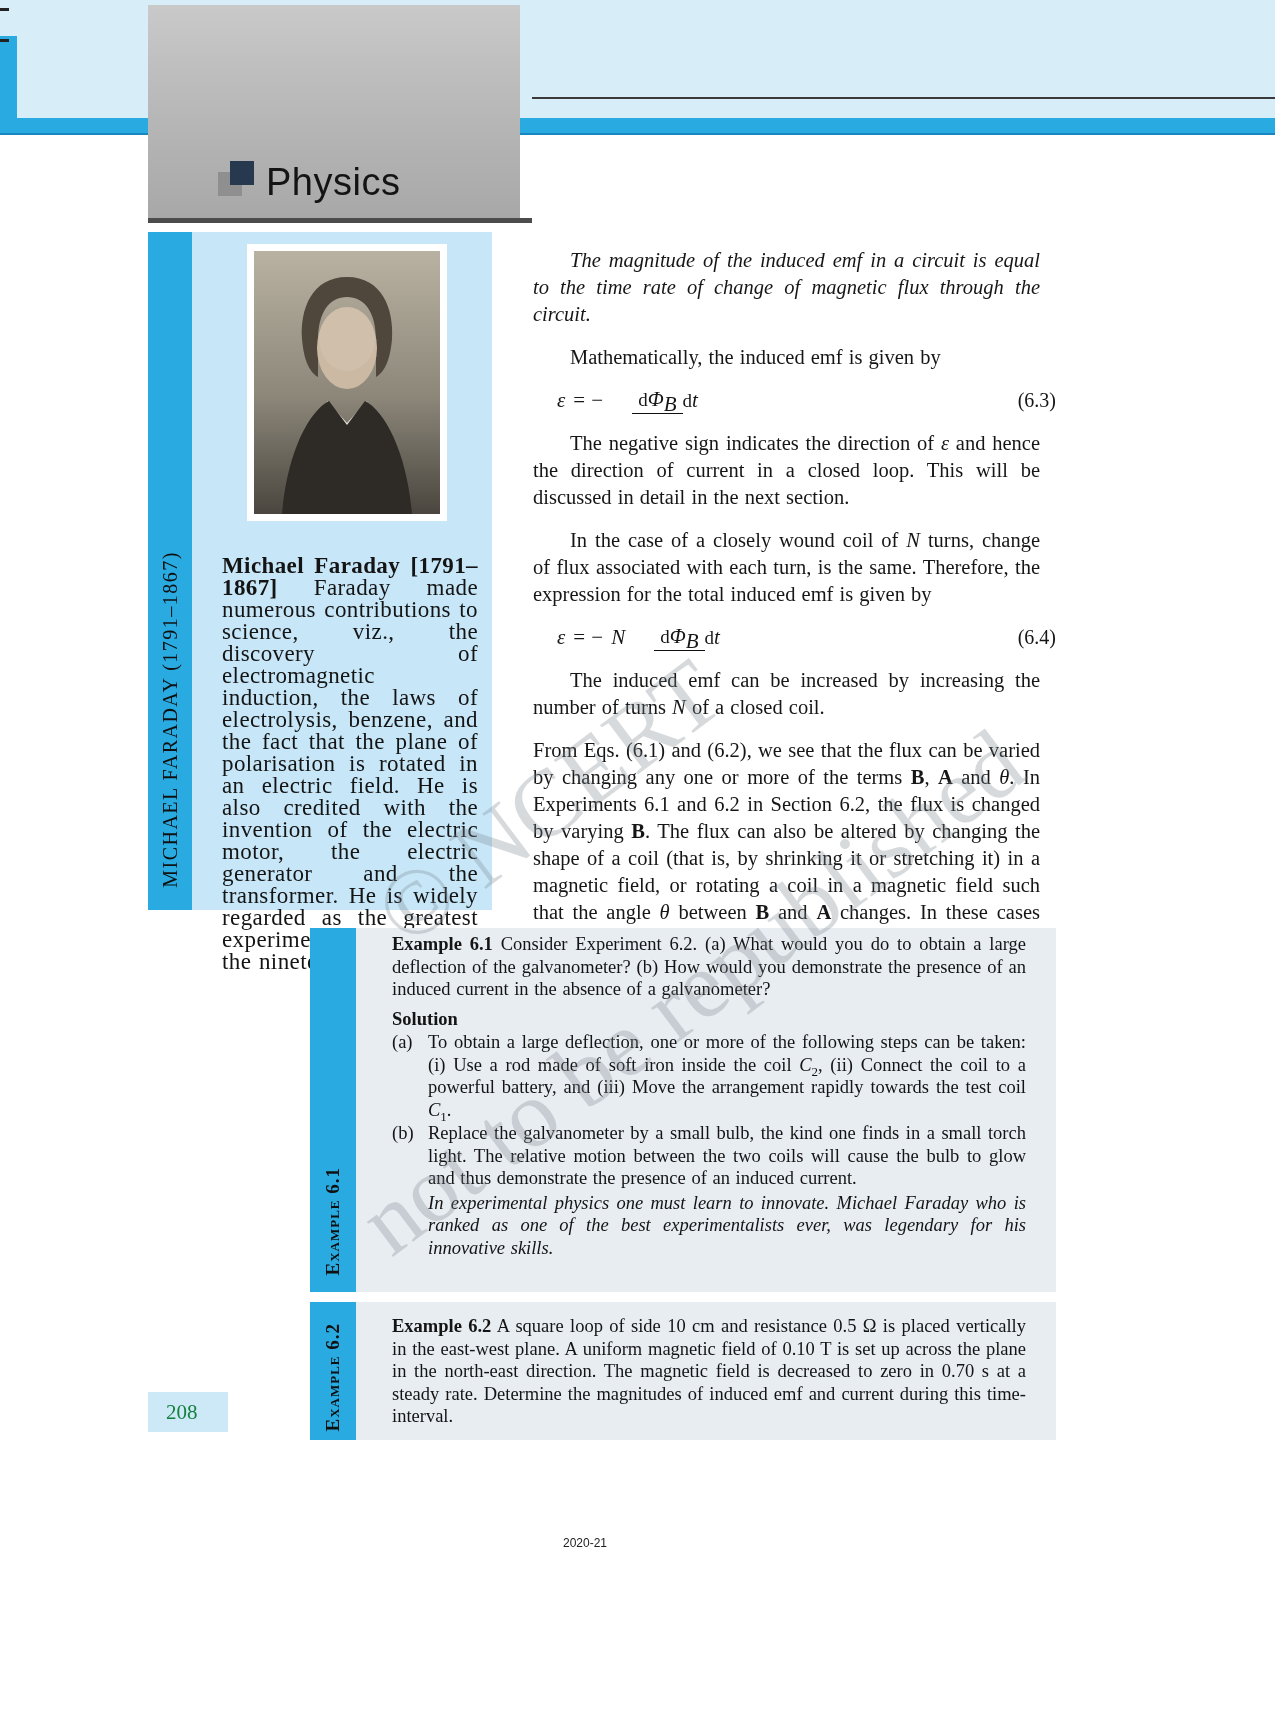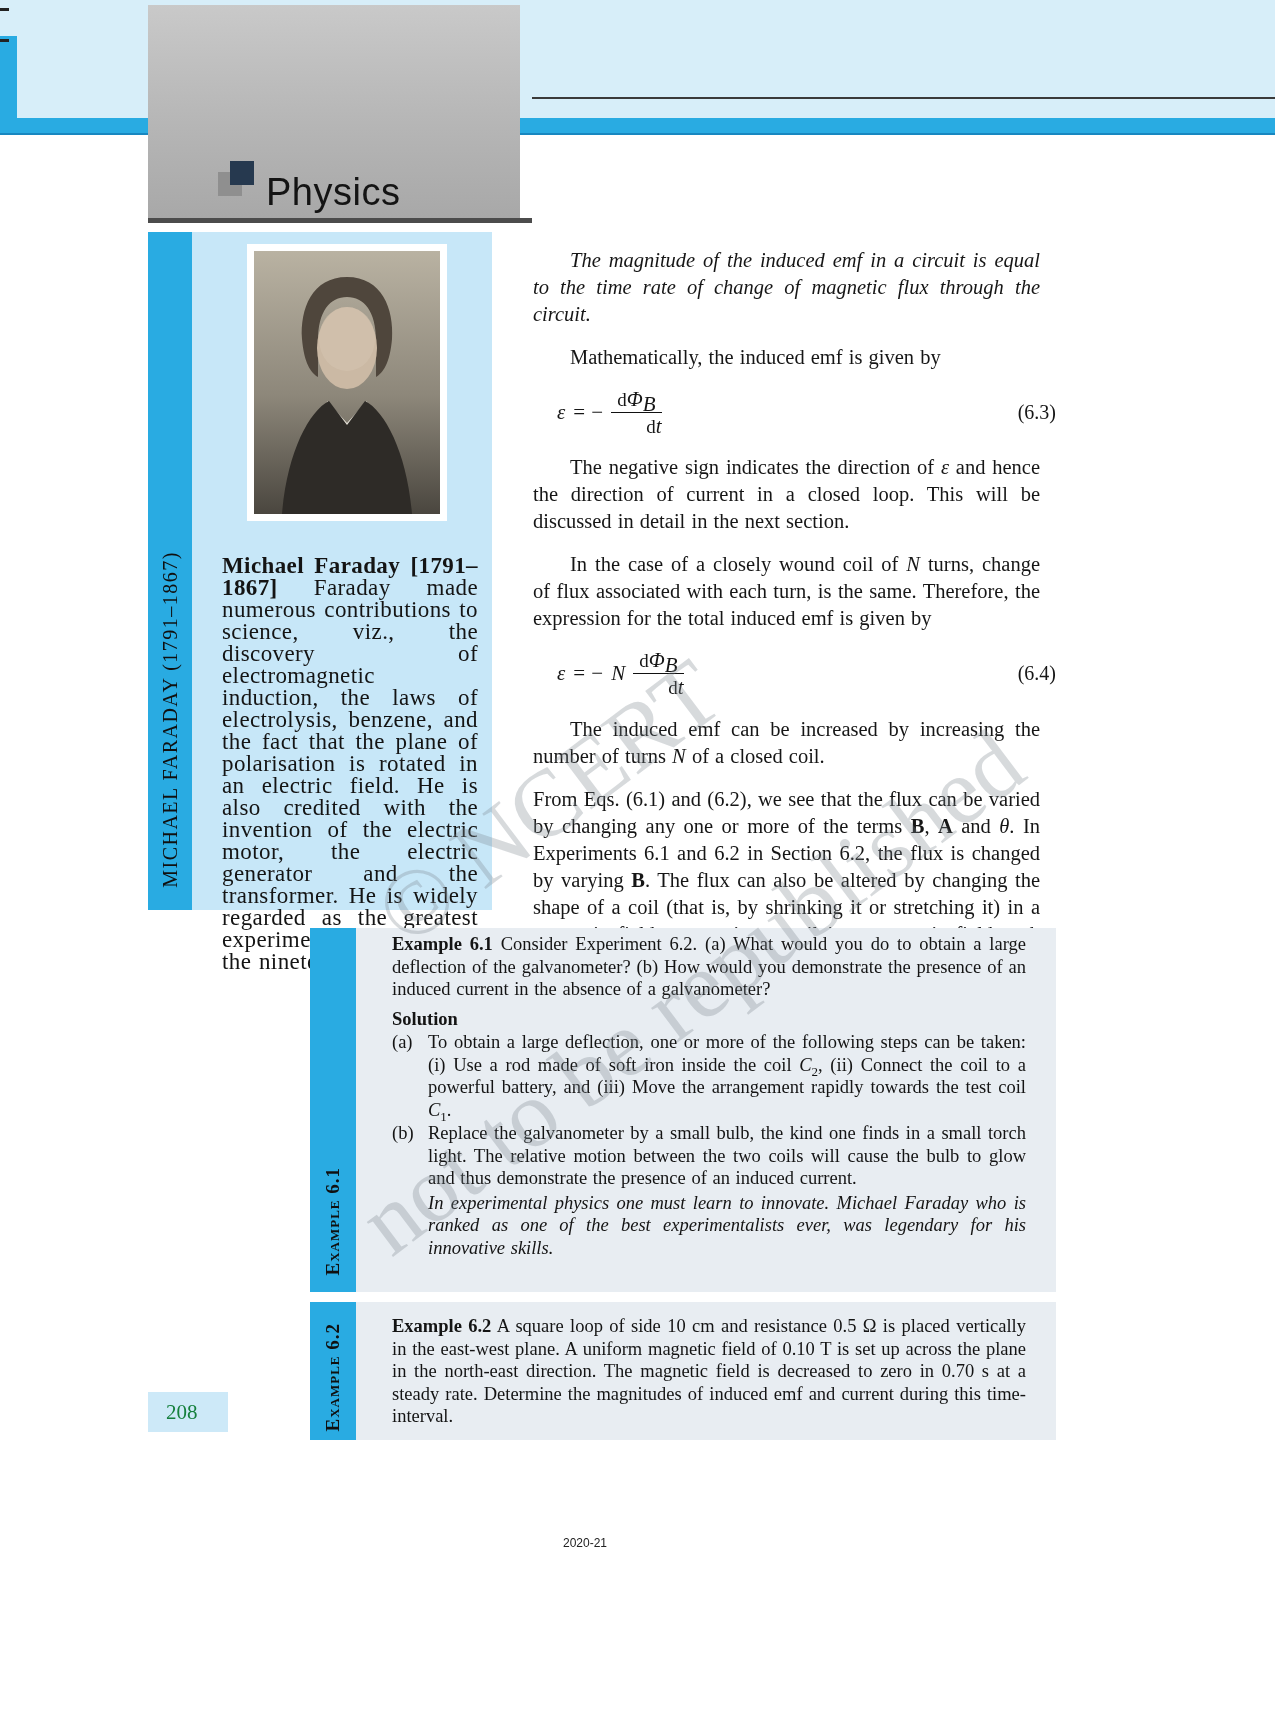--- a/index.html
+++ b/index.html
@@ -16,42 +16,42 @@
   .top-rule { position:absolute; left:532px; top:97px; width:743px; height:2px; background:#3a3a3a; z-index:1; }
 
   
   .header-block { position:absolute; left:148px; top:5px; width:372px; height:213px;
     background:linear-gradient(180deg,#c9c9c9 0%,#b6b6b6 55%,#a8a8a8 100%); z-index:3; }
   .header-underline { position:absolute; left:148px; top:218px; width:384px; height:5px; background:#4c4c4c; z-index:3; }
   .logo { position:absolute; left:70px; top:156px; width:42px; height:40px; }
   .logo-back { position:absolute; left:0; top:11px; width:24px; height:24px; background:#8f8f8f; }
   .logo-front { position:absolute; left:12px; top:0; width:24px; height:24px; background:#26394f; }
   .physics-title { position:absolute; left:118px; top:156px; font-family:"Liberation Sans", sans-serif;
-    font-size:38px; color:#141414; letter-spacing:0.5px;margin-top:10px; }
+    font-size:38px; color:#141414; letter-spacing:0.5px; }
 
   
   .faraday-bar { position:absolute; left:148px; top:232px; width:44px; height:678px; background:#29abe2;
     display:flex; justify-content:center; align-items:flex-end; z-index:2; }
   .v-text { writing-mode:vertical-rl; transform:rotate(180deg); color:#101010; }
   .faraday-bar .v-text { font-size:20px; letter-spacing:1.5px; margin-bottom:22px; }
   .faraday-box { position:absolute; left:192px; top:232px; width:300px; height:678px; background:#c7e7f8; z-index:2; }
   .portrait-frame { position:absolute; left:55px; top:12px; width:200px; height:277px; background:#ffffff; }
   .portrait-frame svg { position:absolute; left:7px; top:7px; }
   .faraday-caption { position:absolute; left:30px; top:300px; width:256px; font-size:23px; line-height:22px;
     text-align:justify; letter-spacing:0.4px; word-spacing:1.5px; color:#141414; }
 
   
   .main-col { position:absolute; left:517px; top:231px; width:539px; font-size:20.5px; line-height:27px;
     text-align:justify; word-spacing:1px; color:#161616; z-index:2; }
   .main-col p { margin:16px; }
   .indent { text-indent:37px; }
   .equation { display:flex; align-items:center; justify-content:space-between; margin:11px 0 12px 0; padding-left:40px; }
   .eq-body { display:flex; align-items:center; gap:8px; font-size:21px; }
   .eq-body i { font-size:21px; }
-  .frac { display:inline-flex; flex-direction:column; align-items:flex-end; font-size:19px; line-height:1.15; }
+  .frac { display:inline-flex; flex-direction:row; align-items:flex-start; font-size:19px; line-height:1.15;margin-left:21px; }
   .frac .num { padding:0 6px 1px 6px; border-bottom:1.6px solid #111; }
   .frac .den { padding-top:1px; }
   .rm { font-style:normal; }
   sub { font-size:13px; line-height:0; }
   .eq-label { font-size:20px; }
 
   
   .ex-bar { position:absolute; width:46px; background:#29abe2; display:flex; justify-content:center;
     align-items:flex-end; z-index:2; }
   .ex1-bar { left:310px; top:928px; height:364px; }

